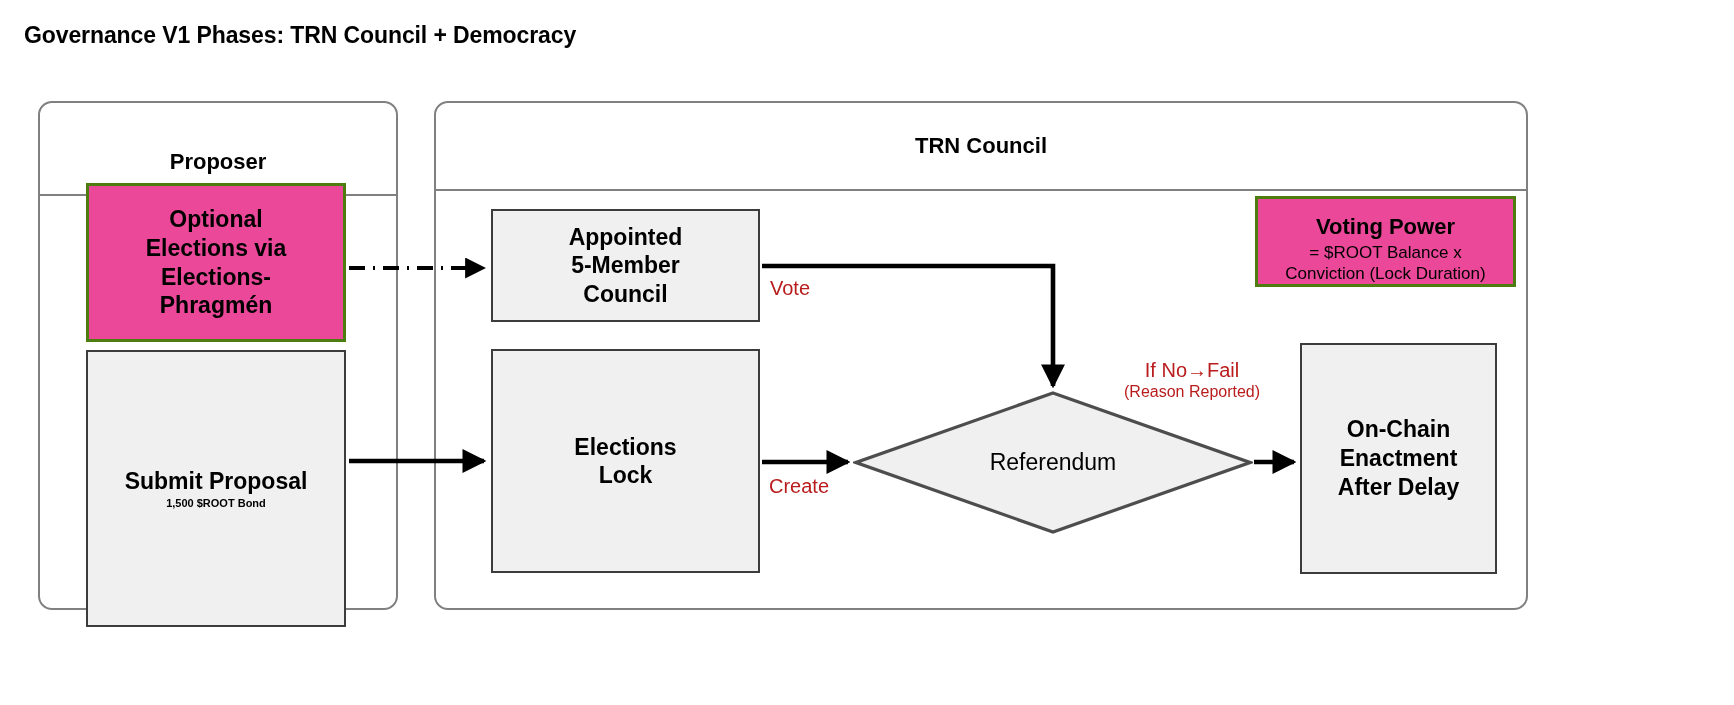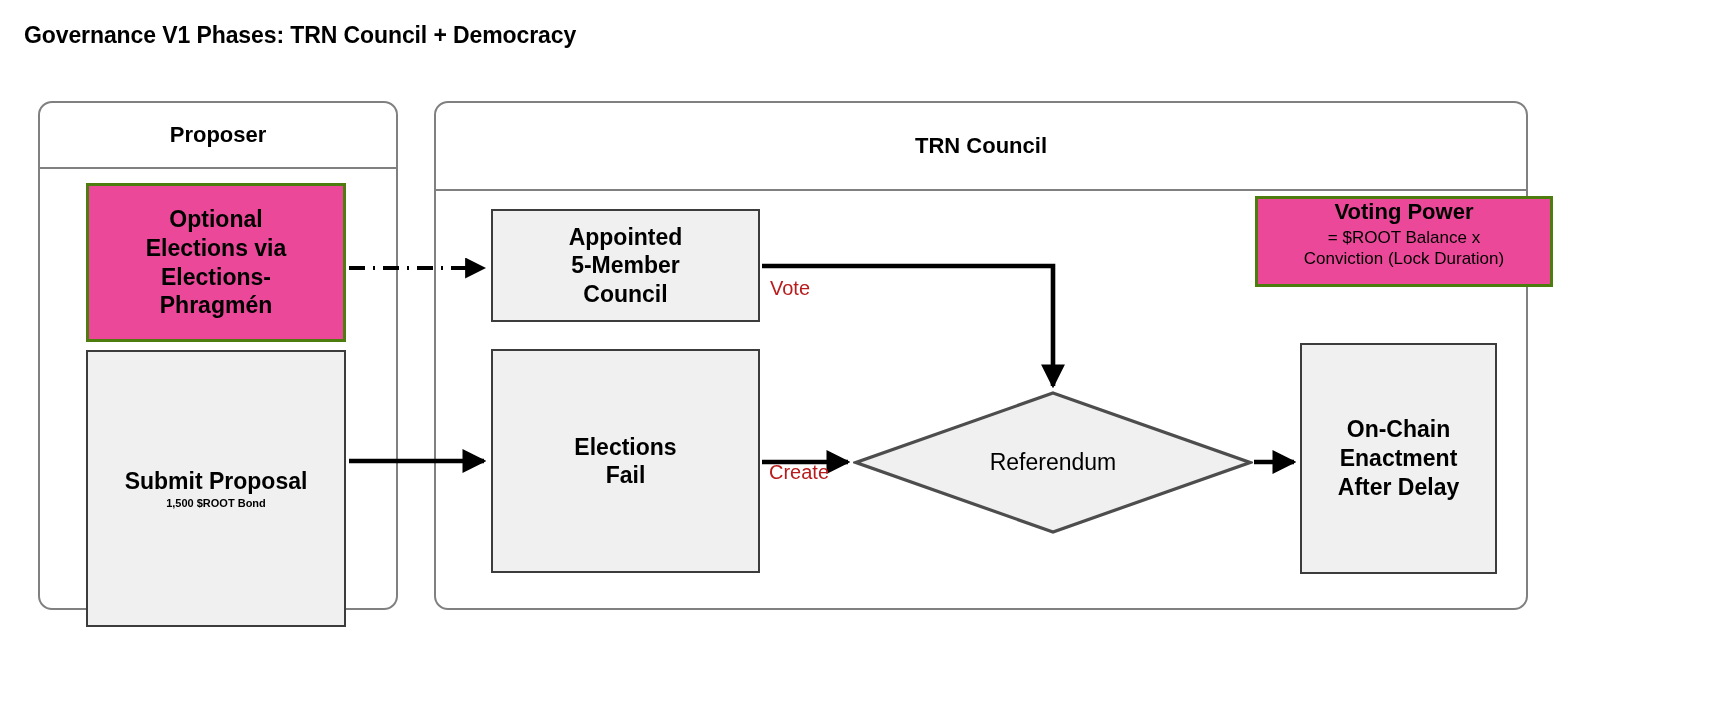--- a/index.html
+++ b/index.html
@@ -49,21 +49,21 @@
     border-bottom: 2px solid #808080;
     display: flex;
     align-items: center;
     justify-content: center;
     font-size: 22px;
     font-weight: bold;
     color: #000000;
   }
 
   #lane-proposer { left: 38px; top: 101px; width: 360px; height: 509px; }
-  #lane-proposer .lane-header { height: 66px; }
+  #lane-proposer .lane-header { height: 66px; margin-top: 27px; }
 
   #lane-council { left: 434px; top: 101px; width: 1094px; height: 509px; }
   #lane-council .lane-header { height: 88px; }
 
   
   .node {
     position: absolute;
     box-sizing: border-box;
     display: flex;
     flex-direction: column;
@@ -101,22 +101,22 @@
   #node-optional-elections { left: 86px; top: 183px; width: 260px; height: 159px; }
   #node-optional-elections .node-title { font-size: 23px; line-height: 1.26; }
 
   #node-submit-proposal { left: 86px; top: 350px; width: 260px; height: 277px; }
 
   #node-appointed-council { left: 491px; top: 209px; width: 269px; height: 113px; }
 
   #node-democracy-queue { left: 491px; top: 349px; width: 269px; height: 224px; }
 
   #node-voting-power {
-    left: 1255px; top: 196px; width: 298px; height: 91px;
-    justify-content: flex-start;
+    left: 1255px; top: 196px; width: 261px; height: 91px;
+    justify-content: flex-end;
   }
   #node-voting-power .node-title { font-size: 22px; }
 
   #node-enactment { left: 1300px; top: 343px; width: 197px; height: 231px; }
   #node-enactment .node-title { font-size: 23px; line-height: 1.26; }
 
   
   #node-referendum {
     position: absolute;
     left: 853px;
@@ -147,21 +147,21 @@
 
   
   .edge-label {
     position: absolute;
     font-size: 20px;
     color: #b91c1c;
     white-space: nowrap;
     line-height: 1.2;
   }
   #label-vote { left: 770px; top: 276px; }
-  #label-create { left: 769px; top: 460px; }
+  #label-create { left: 769px; top: 474px; }
   #label-ifno {
     left: 1124px; top: 358px;
     text-align: center;
   }
   #label-ifno .l1 { font-size: 20px; }
   #label-ifno .l2 { font-size: 16px; }
 </style>
 </head>
 <body>
 
@@ -199,21 +199,21 @@
     <div class="node-title">
       <span>Appointed</span><br>
       <span>5-Member</span><br>
       <span>Council</span>
     </div>
   </div>
 
   <div class="node process" id="node-democracy-queue">
     <div class="node-title">
       <span>Elections</span><br>
-      <span>Fail</span>
+      <span>Lock</span>
     </div>
   </div>
 
   <div class="node note" id="node-voting-power">
     <div class="node-title">Voting Power</div>
     <div class="node-sub light">
       <span>= $ROOT Balance x</span><br>
       <span>Conviction (Lock Duration)</span>
     </div>
   </div>
@@ -249,14 +249,18 @@
 
     <path d="M 762 266 L 1053 266 L 1053 386" stroke="#000000" stroke-width="4.6" fill="none" stroke-linejoin="miter" marker-end="url(#arrow-solid)"></path>
 
     <path d="M 762 462 L 848 462" stroke="#000000" stroke-width="4.6" fill="none" marker-end="url(#arrow-solid)"></path>
 
     <path d="M 1254 462 L 1294 462" stroke="#000000" stroke-width="4.6" fill="none" marker-end="url(#arrow-solid)"></path>
   </svg>
 
   <div class="edge-label" id="label-vote">Vote</div>
   <div class="edge-label" id="label-create">Create</div>
+  <div class="edge-label" id="label-ifno">
+    <div class="l1">If No→Fail</div>
+    <div class="l2">(Reason Reported)</div>
+  </div>
 
 </div>
 
 </body></html>

